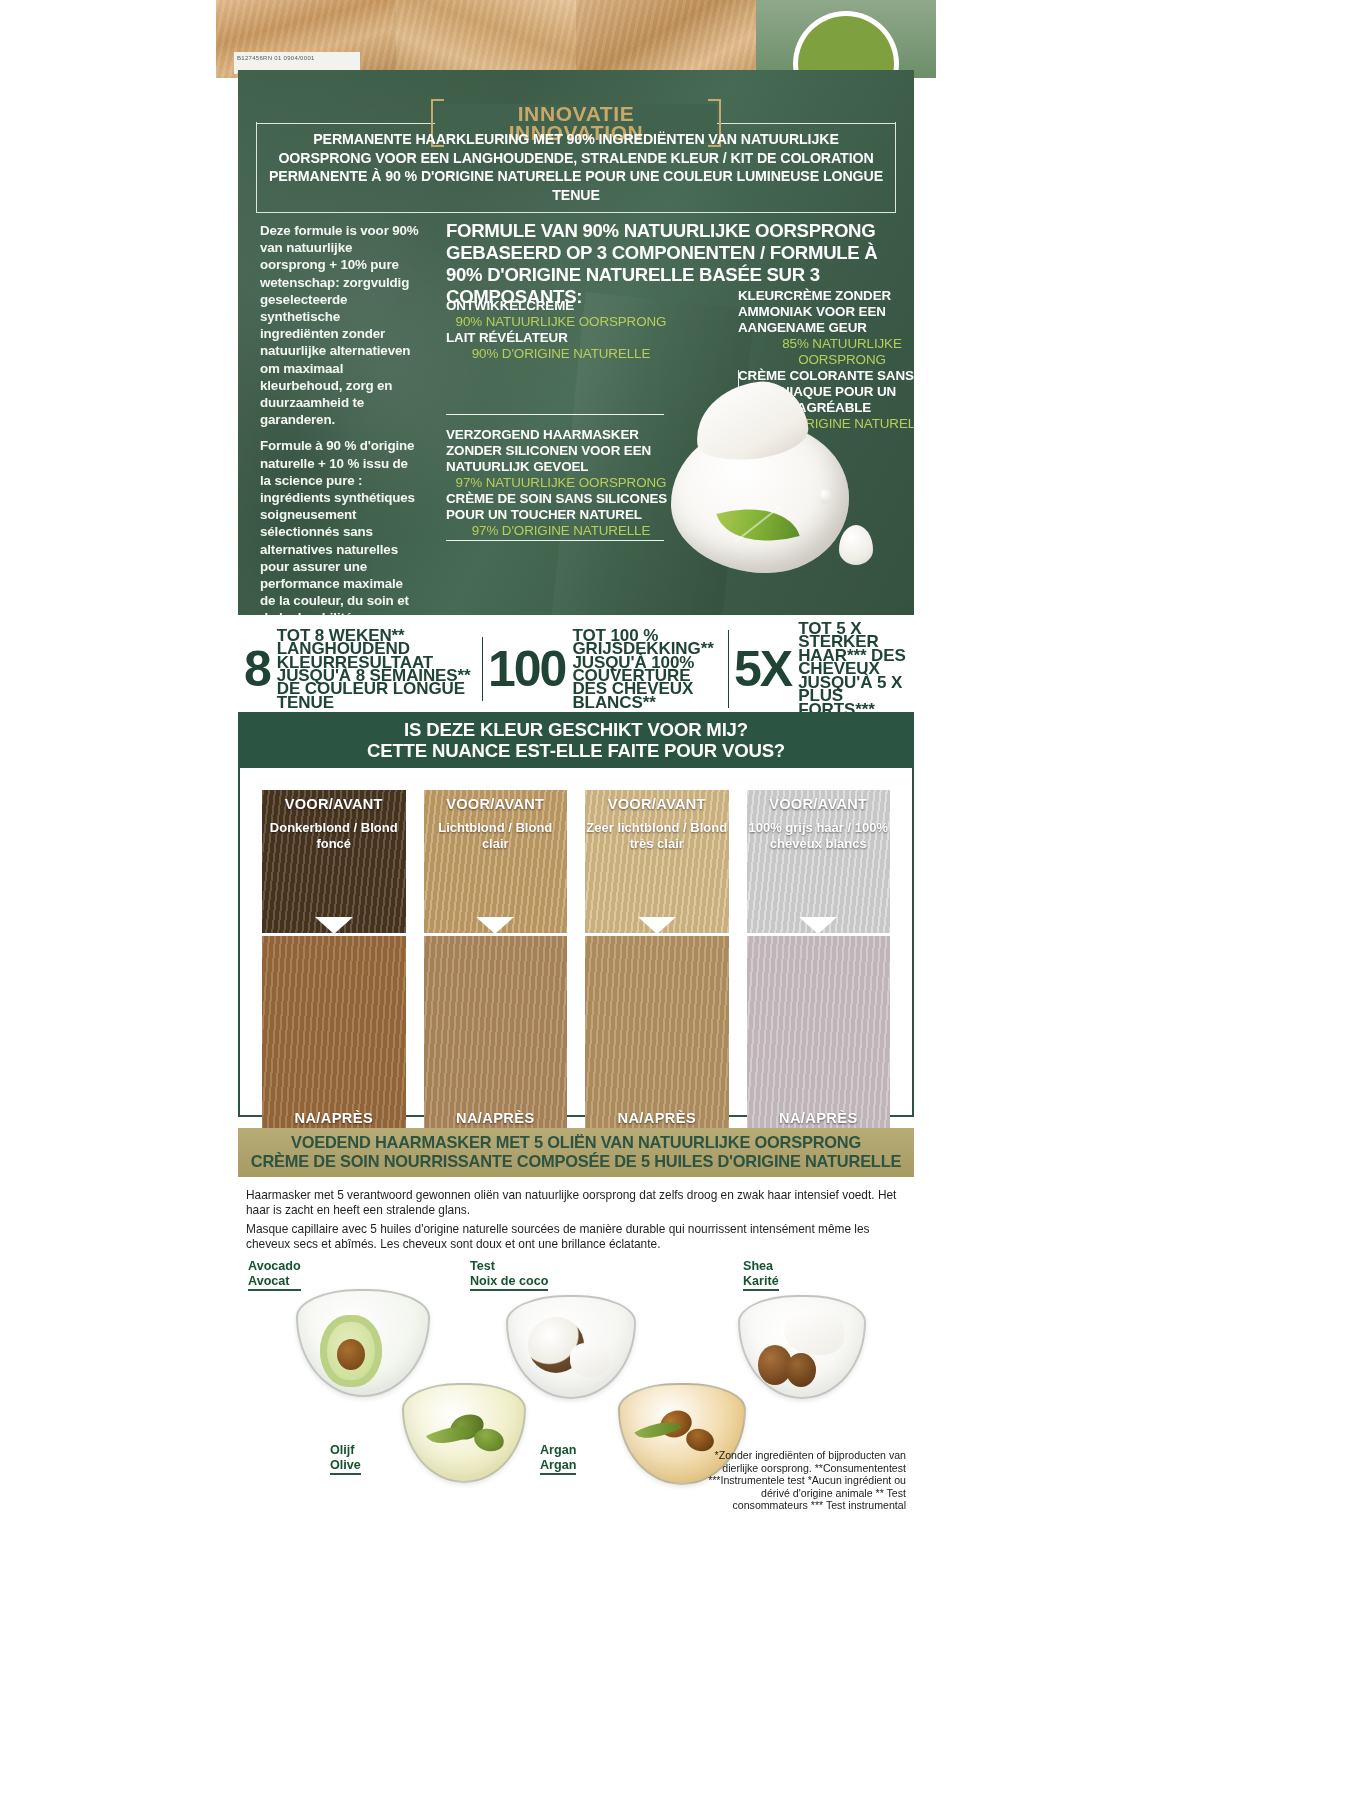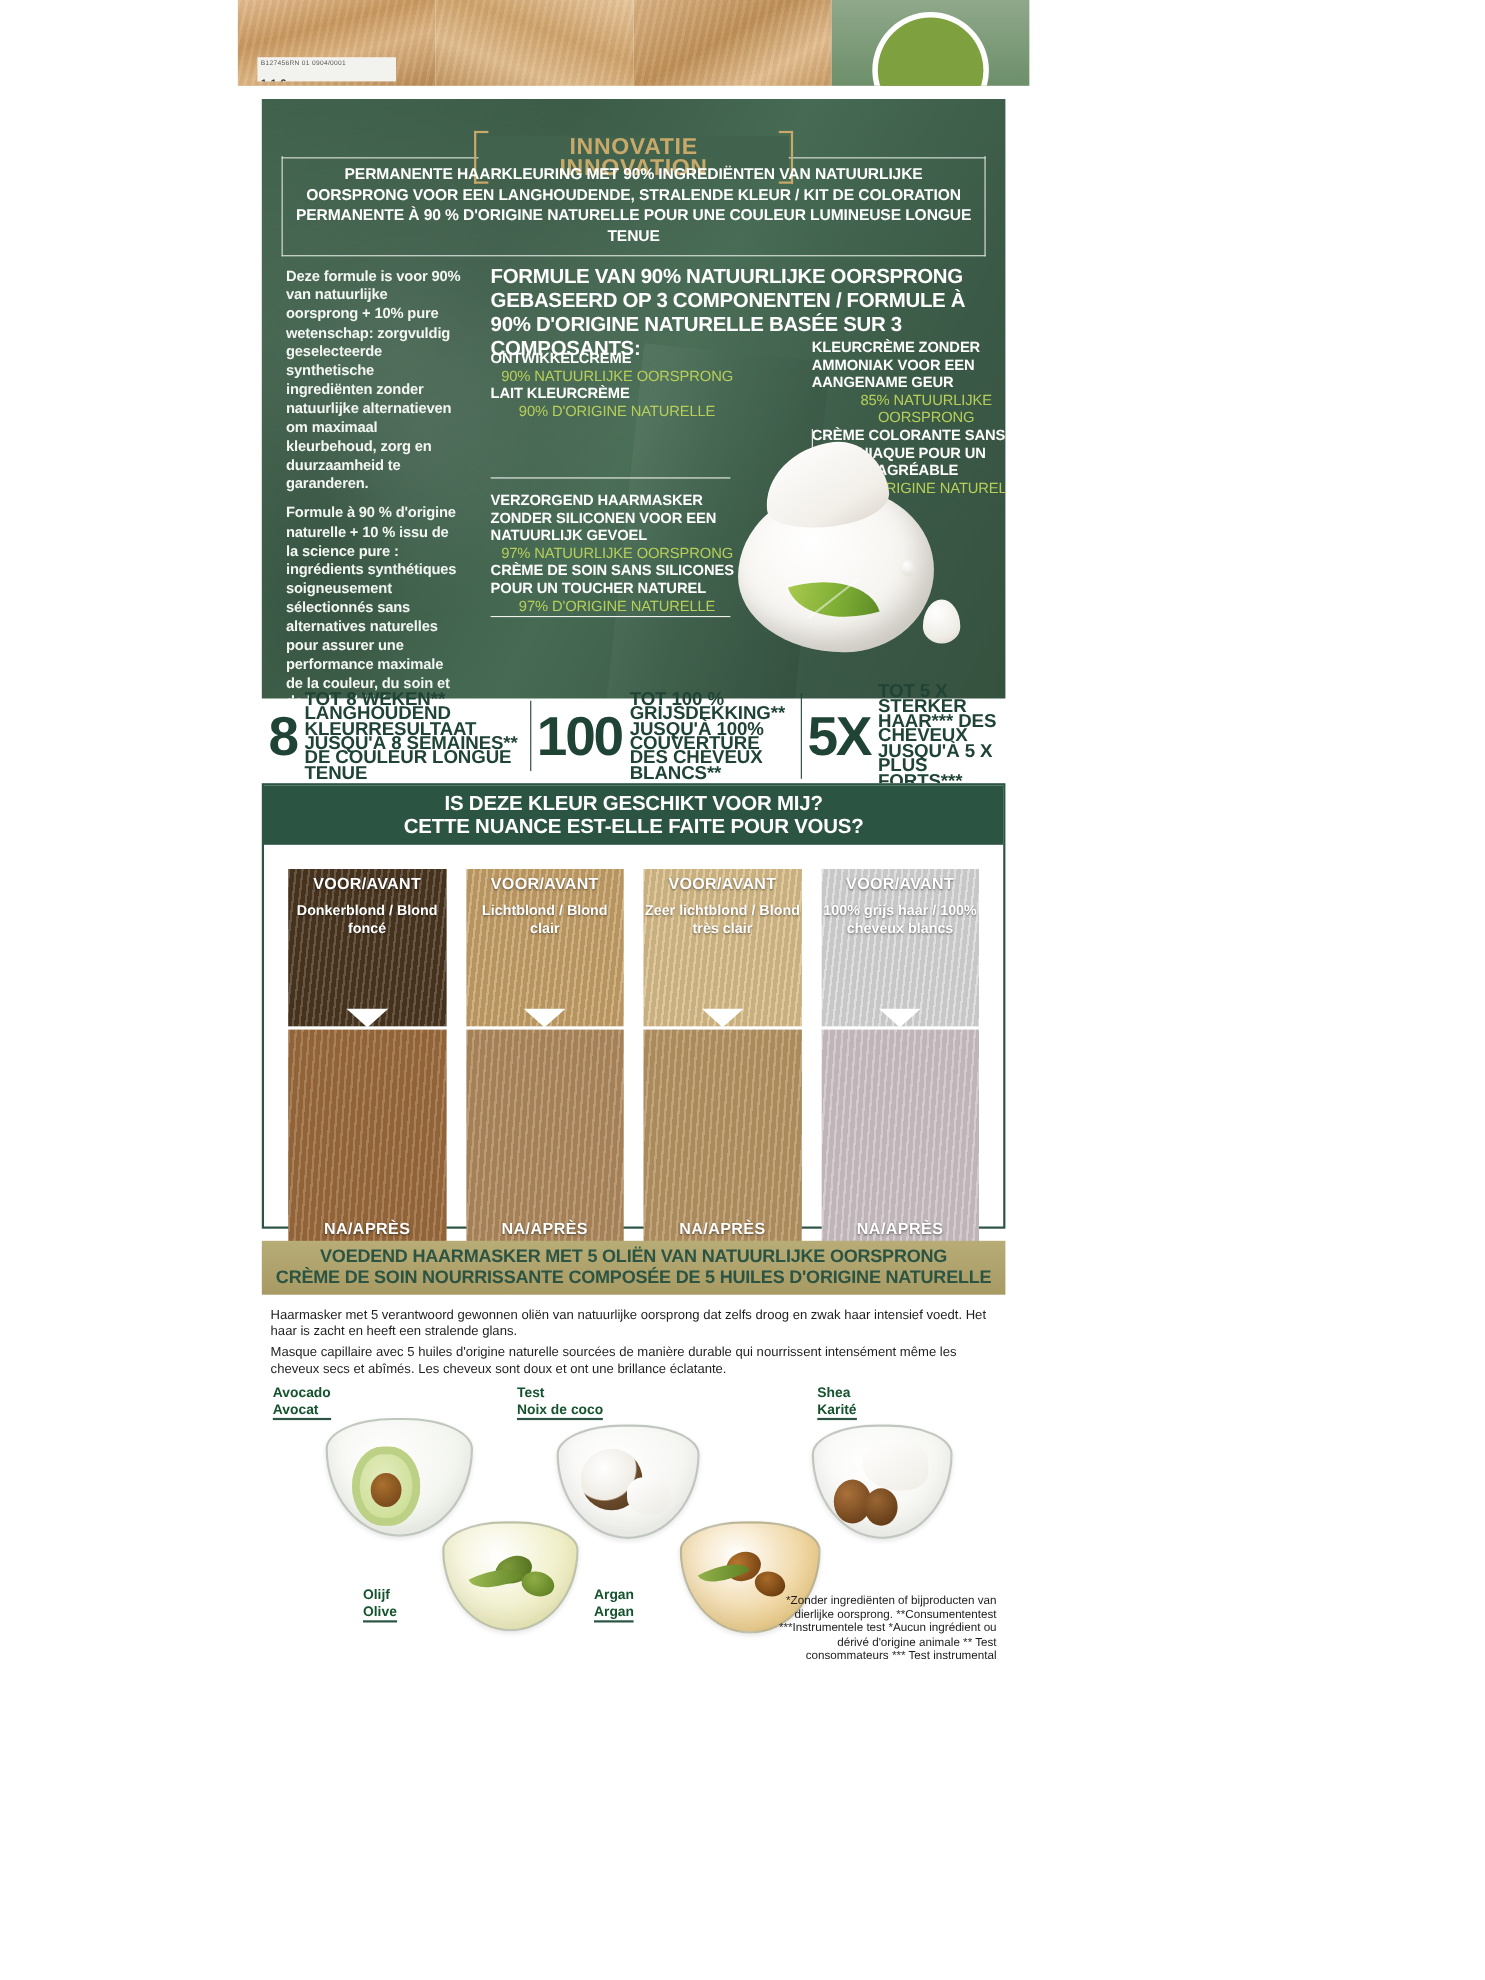--- a/index.html
+++ b/index.html
@@ -46,21 +46,21 @@
     position:absolute; left:18px; top:52px;
     width:126px; height:22px; background:#f2f2ee;
     font-size:7px; color:#3a3a3a; letter-spacing:.3px;
     padding:2px 3px; line-height:8px; overflow:hidden;
   }
   .batch-code .bc-sm{ font-size:6px; display:block; opacity:.85;}
   .batch-code .bc-lg{ font-size:10px; font-weight:bold; display:block; margin-top:11px;}
 
   
   .green-panel{
-    position:absolute; left:22px; top:90px; width:676px; height:545px;
+    position:absolute; left:22px; top:70px; width:676px; height:545px;
     background:
       radial-gradient(ellipse at 18% 42%, rgba(255,255,255,.07) 0%, rgba(255,255,255,0) 55%),
       linear-gradient(118deg,#40624c 0%,#3c5c48 30%,#466a53 52%,#3a5946 78%,#35523f 100%);
     overflow:hidden;
   }
   .green-panel .leafveil{
     position:absolute; left:-30px; top:120px; width:330px; height:430px;
     background:
       radial-gradient(ellipse 150px 230px at 55% 40%, rgba(255,255,255,.055), rgba(255,255,255,0) 70%),
       radial-gradient(ellipse 110px 300px at 20% 65%, rgba(0,0,0,.10), rgba(0,0,0,0) 70%);
@@ -312,21 +312,21 @@
     <div class="narrative">
       <p>Deze formule is voor 90% van natuurlijke oorsprong + 10% pure wetenschap: zorgvuldig geselecteerde synthetische ingrediënten zonder natuurlijke alternatieven om maximaal kleurbehoud, zorg en duurzaamheid te garanderen.</p>
       <p>Formule à 90 % d'origine naturelle + 10 % issu de la science pure : ingrédients synthétiques soigneusement sélectionnés sans alternatives naturelles pour assurer une performance maximale de la couleur, du soin et de la durabilité.</p>
     </div>
 
     <div class="formula-head">FORMULE VAN 90% NATUURLIJKE OORSPRONG GEBASEERD OP 3 COMPONENTEN / FORMULE À 90% D'ORIGINE NATURELLE BASÉE SUR 3 COMPOSANTS:</div>
 
     <div class="comp comp-a">
       <div class="nm">ONTWIKKELCRÈME</div>
       <div class="pc">90% NATUURLIJKE OORSPRONG</div>
-      <div class="nm">LAIT KLEURCRÈME</div>
+      <div class="nm">LAIT RÉVÉLATEUR</div>
       <div class="pc">90% D'ORIGINE NATURELLE</div>
     </div>
     <div class="comp-rule"></div>
 
     <div class="comp comp-b">
       <div class="nm">VERZORGEND HAARMASKER ZONDER SILICONEN VOOR EEN NATUURLIJK GEVOEL</div>
       <div class="pc">97% NATUURLIJKE OORSPRONG</div>
       <div class="nm">CRÈME DE SOIN SANS SILICONES POUR UN TOUCHER NATUREL</div>
       <div class="pc">97% D'ORIGINE NATURELLE</div>
     </div>

